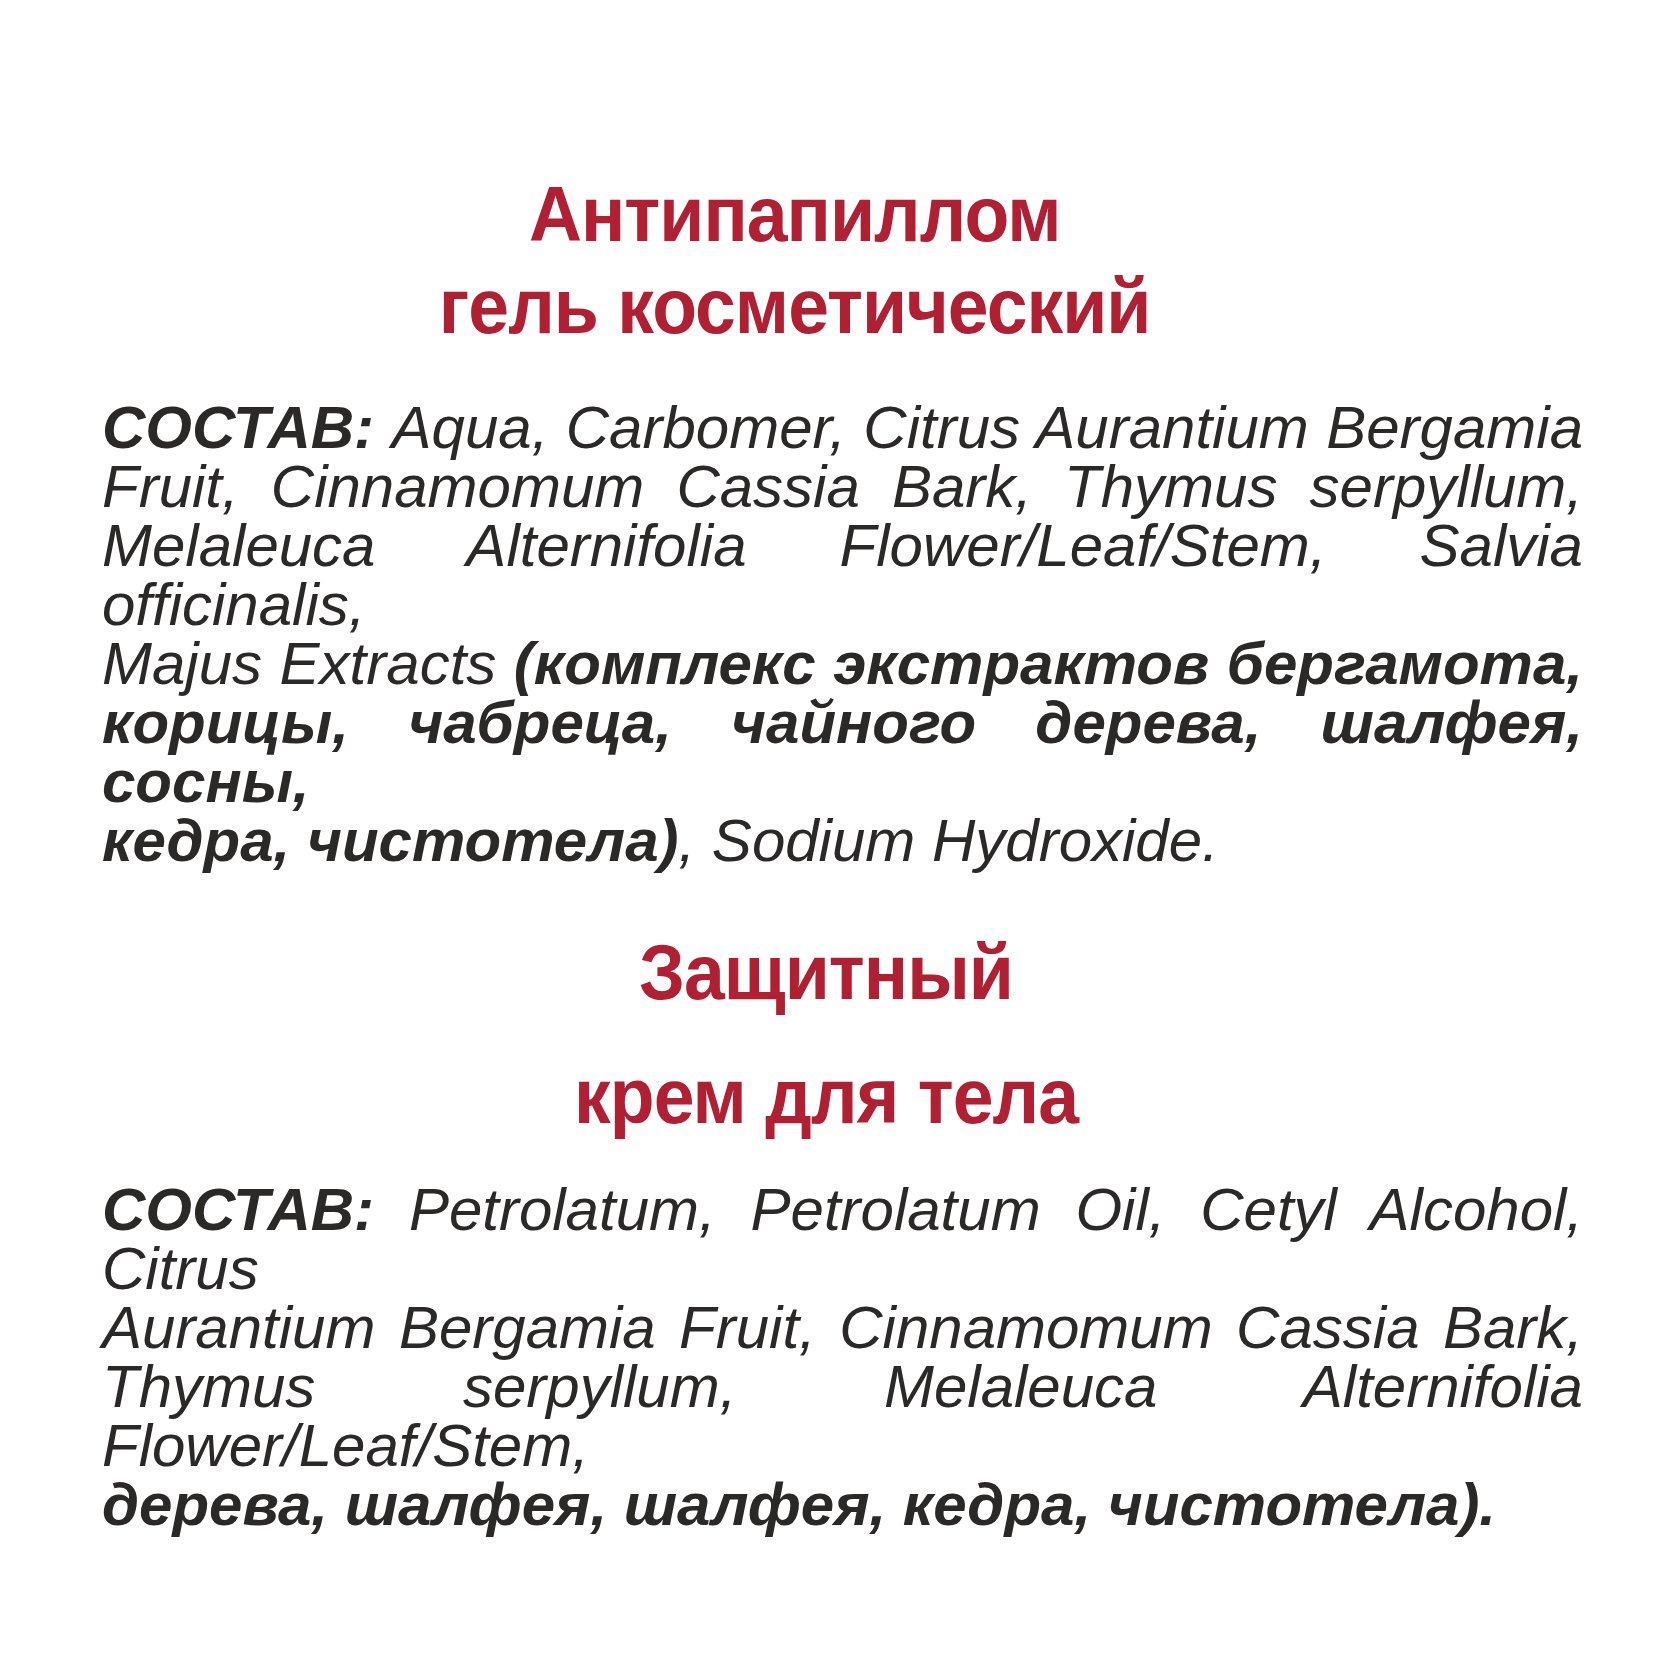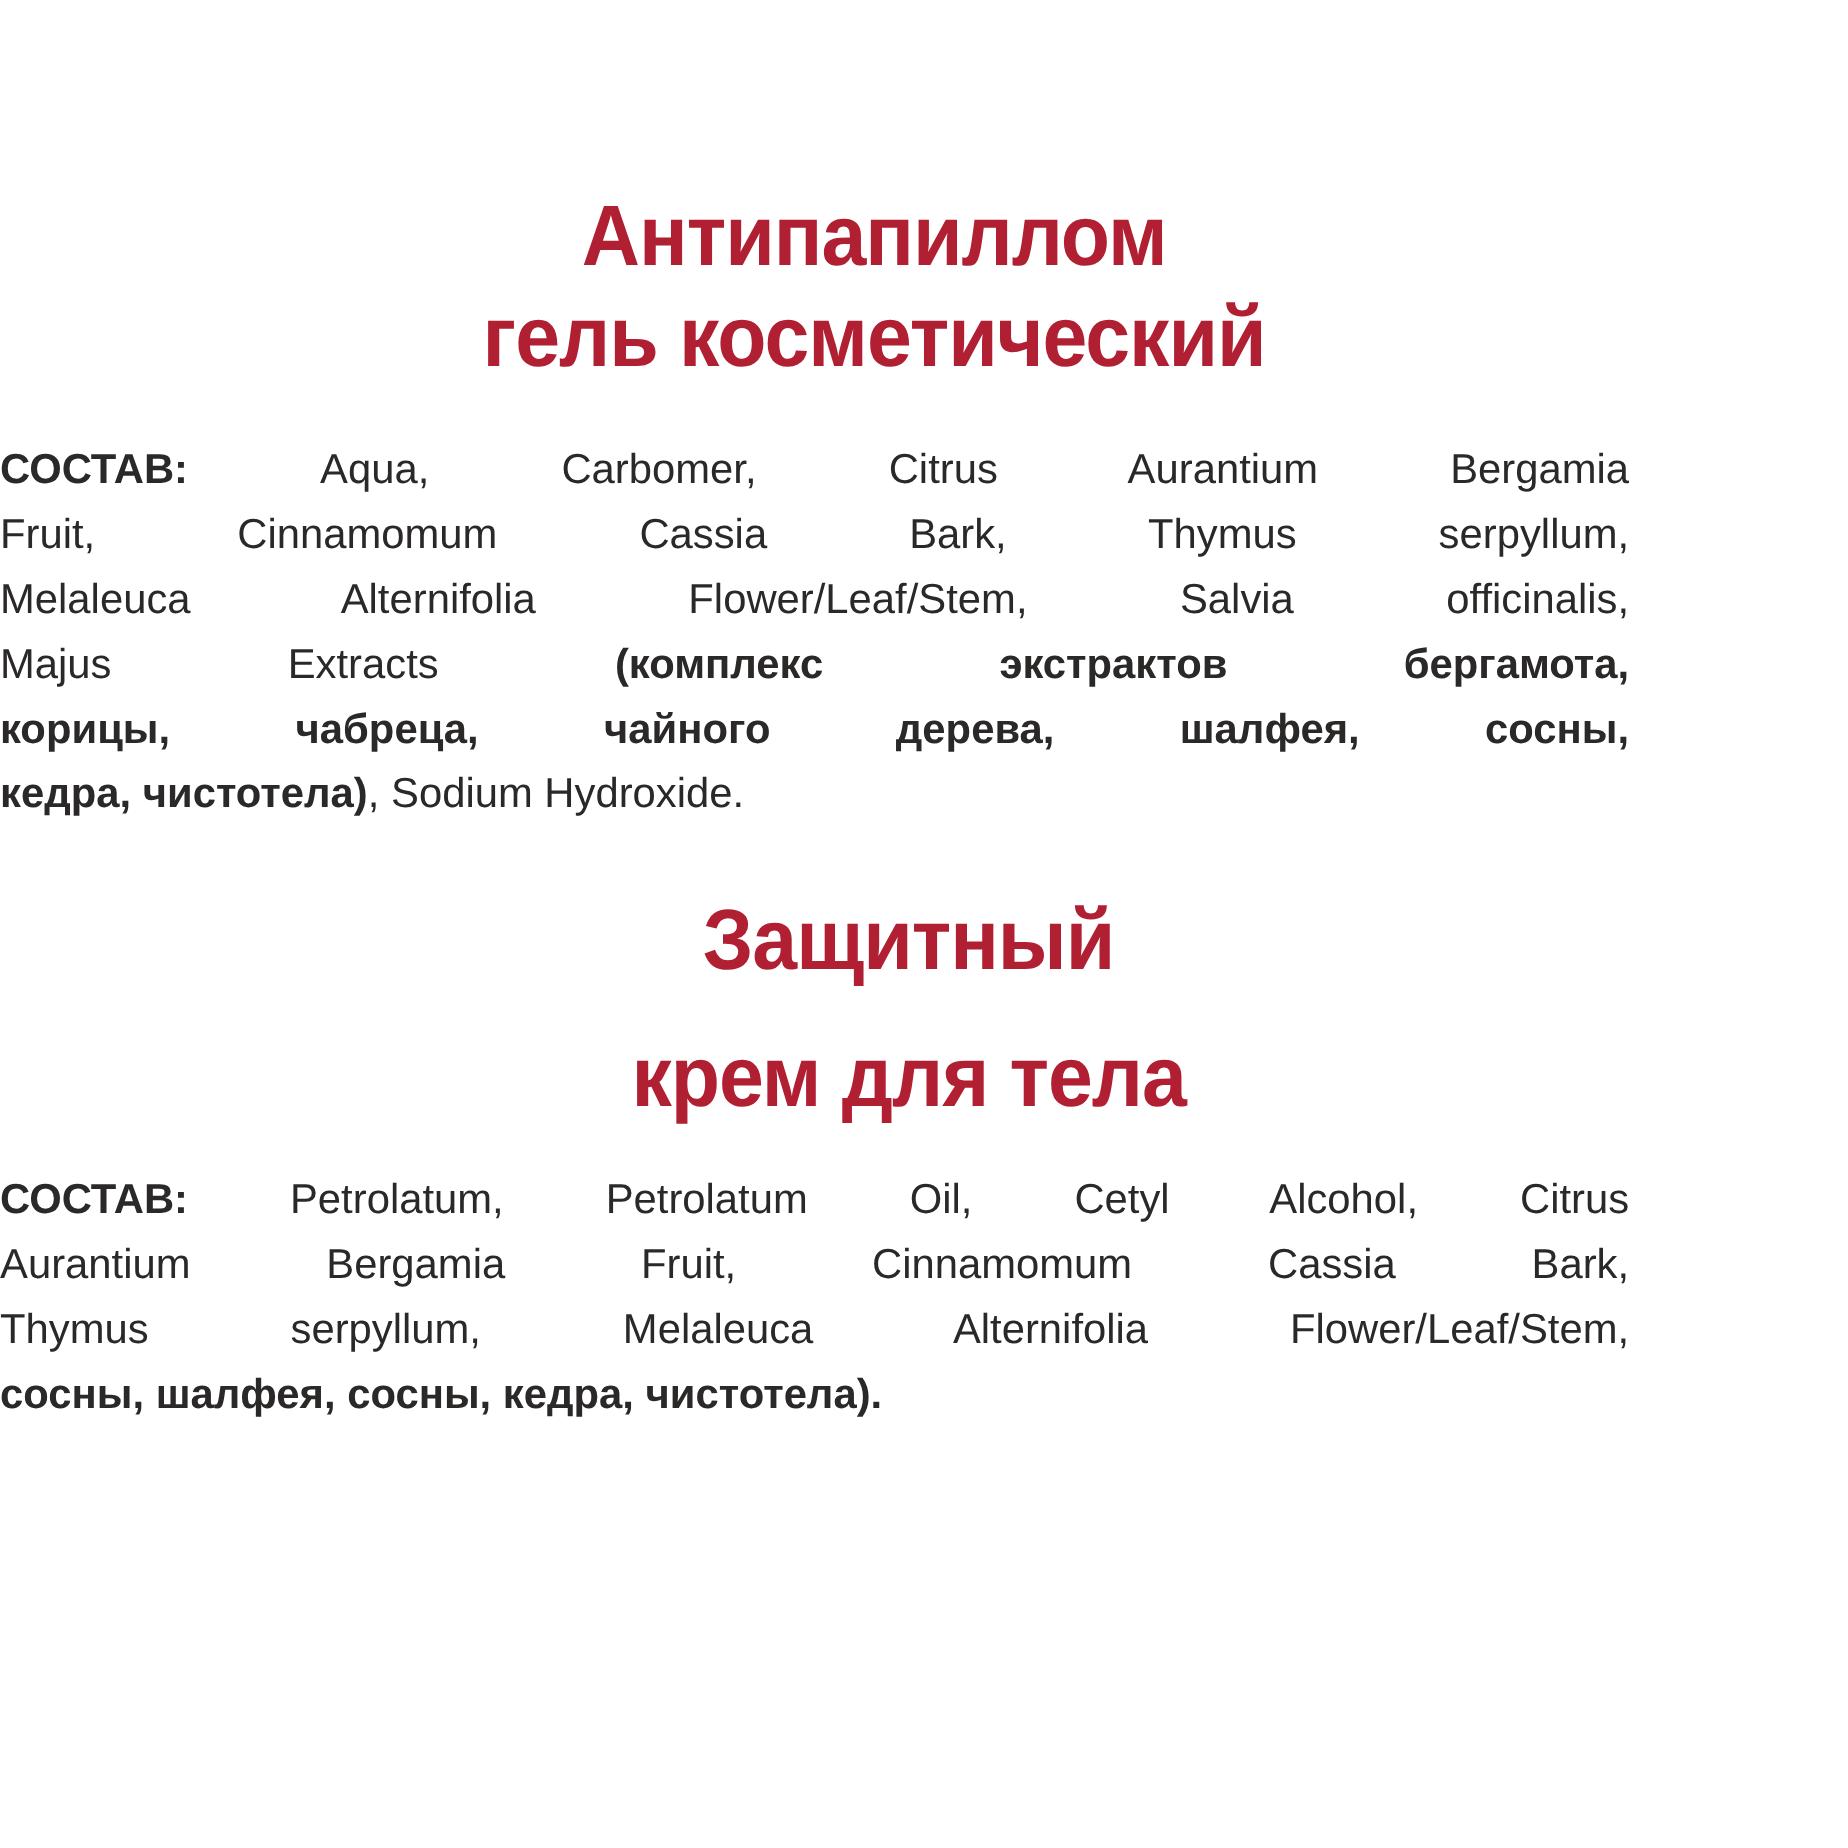--- a/index.html
+++ b/index.html
@@ -37,23 +37,25 @@
     transform: scaleX(0.94);
     transform-origin: 50% 50%;
   }
   .titles-gel  { margin-top: 168px; transform: translateX(-45px); }
   .titles-gel .t-line  { line-height: 92px; }
   .titles-cream { margin-top: 40px; transform: translateX(-14px); }
   .titles-cream .t-line { line-height: 124px; }
   
   .composition {
     width: 1481px;
+    margin-left: 102px;
     color: #2b2828;
-    font-size: 38px;
+    font-size: 60px;
     line-height: 59px;
+    font-style: italic;
   }
   .composition-gel   { margin-top: 46px; }
   .composition-cream { margin-top: 22px; }
   .c-line {
     display: block;
     text-align: justify;
     text-align-last: justify;
     white-space: normal;
   }
   .c-line.last {
@@ -85,17 +87,17 @@
 
     <div class="titles titles-cream">
         <span class="t-line"><span>Защитный</span></span>
         <span class="t-line"><span>крем для тела</span></span>
       </div>
 
     <div class="composition composition-cream">
         <div class="c-line"><b>СОСТАВ:</b><span> Petrolatum, Petrolatum Oil, Cetyl Alcohol, Citrus</span></div>
         <div class="c-line"><span>Aurantium Bergamia Fruit, Cinnamomum Cassia Bark,</span></div>
         <div class="c-line"><span>Thymus serpyllum, Melaleuca Alternifolia Flower/Leaf/Stem,</span></div>
-        <div class="c-line last"><b>сосны, шалфея, сосны, кедра, чистотела).</b></div>
+        <div class="c-line last"><b>дерева, шалфея, шалфея, кедра, чистотела).</b></div>
       </div>
 
   </div>
 </div>
 
 </body></html>

